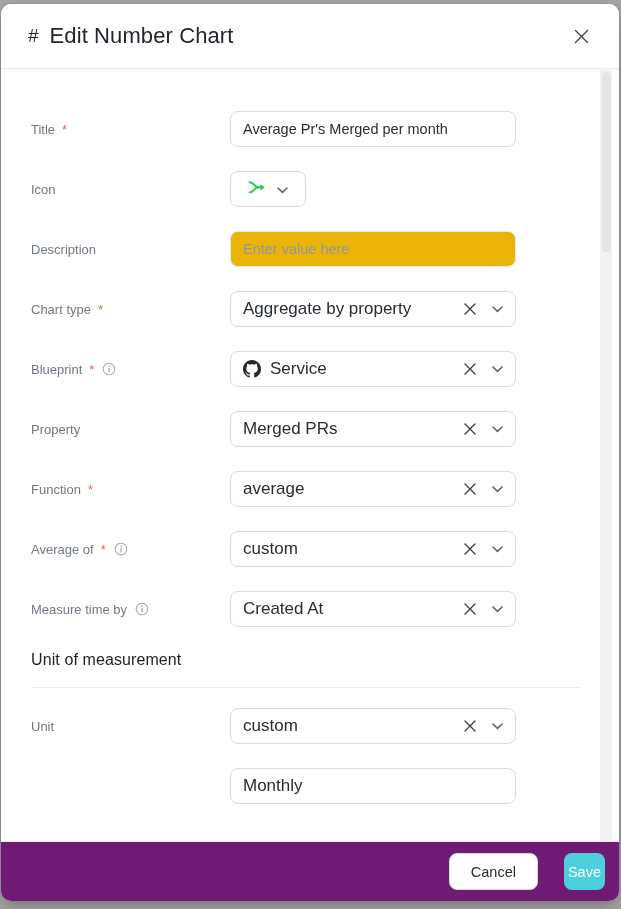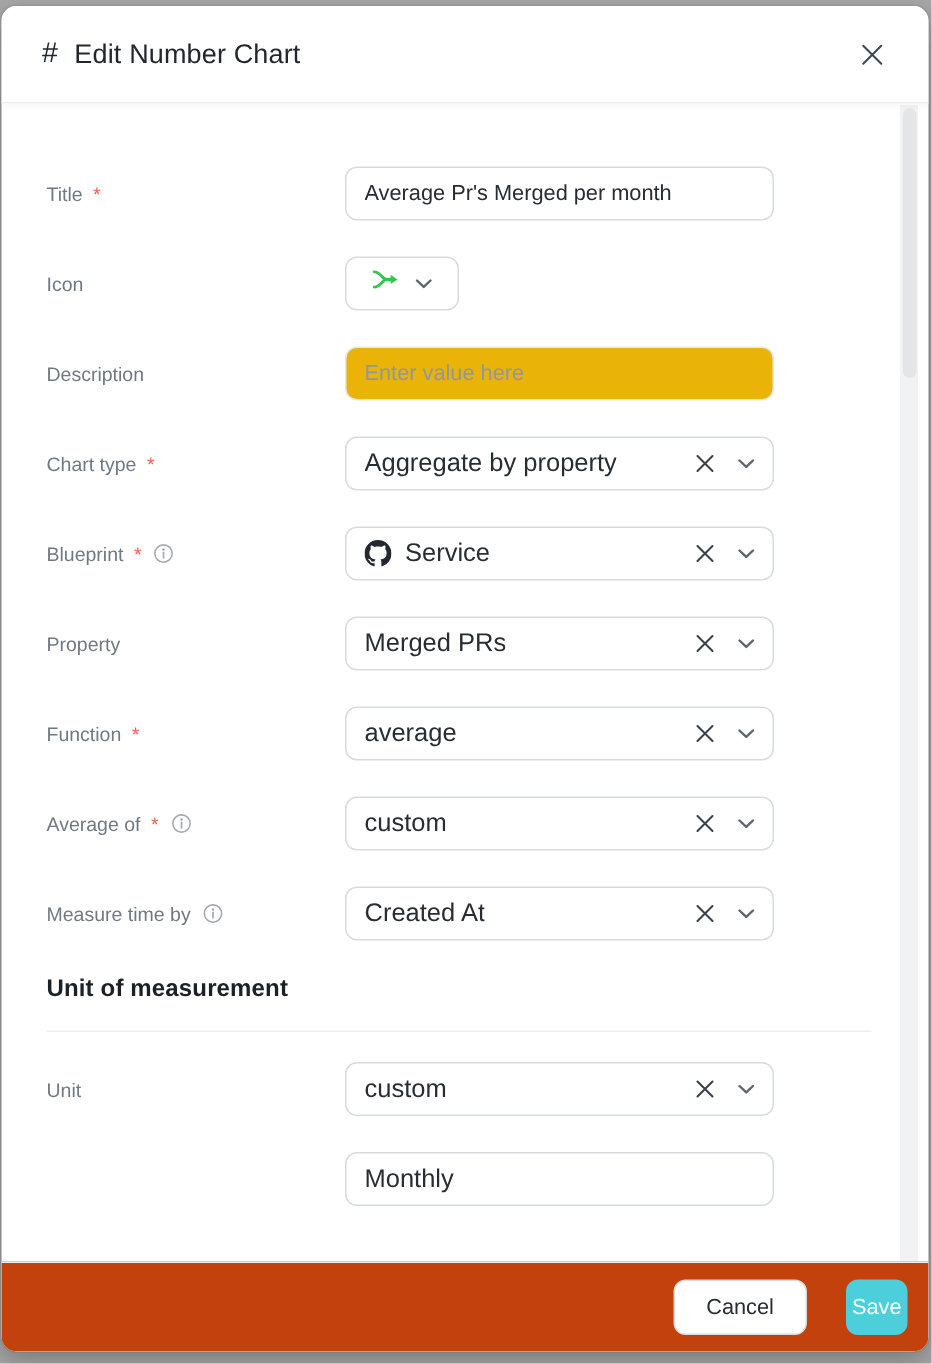--- a/index.html
+++ b/index.html
@@ -22,21 +22,21 @@
   .modal-header {
     position: absolute; top: 0; left: 0; right: 0; height: 65px;
     display: flex; align-items: center;
     padding: 0 26px 0 27px;
     background: #fff;
     border-bottom: 1px solid #ebedef;
     box-shadow: 0 2px 3px rgba(0,0,0,0.03);
     z-index: 3;
   }
   .hash-glyph { font-size: 19px; color: #22272d; font-weight: 500; margin-right: 11px; }
-  .modal-title { font-size: 18px; color: #22272d; font-weight: 500; letter-spacing: 0.1px; }
+  .modal-title { font-size: 22px; color: #22272d; font-weight: 500; letter-spacing: 0.1px; }
   .close-btn {
     margin-left: auto; width: 24px; height: 24px;
     display: flex; align-items: center; justify-content: center;
     cursor: pointer; background: none; border: none;
   }
   
   .modal-body {
     position: absolute; top: 65px; bottom: 60px; left: 0; right: 0;
     overflow: hidden;
     padding: 42px 0 0 30px;
@@ -75,39 +75,39 @@
     cursor: pointer;
   }
   .edit-btn {
     position: absolute; right: -1px; top: -1px; width: 38px; height: 38px;
     background: #fff; border: 1px solid #d8dbde; border-radius: 8px;
     display: flex; align-items: center; justify-content: center;
     cursor: pointer;
   }
   .section-heading {
     margin-top: 2px;
-    font-size: 16px; font-weight: 700; color: #1c2127; letter-spacing: 0.1px;
+    font-size: 16px; font-weight: 400; color: #1c2127; letter-spacing: 0.1px;
   }
   .section-divider {
     margin-top: 18px; margin-bottom: 20px;
     width: 550px; height: 1px; background: #ebedef;
   }
   
   .scrollbar-track {
     position: absolute; top: 66px; bottom: 60px; right: 7px; width: 12px;
     background: #f1f2f3; z-index: 2;
   }
   .scrollbar-thumb {
     position: absolute; top: 2px; left: 1.5px; width: 9px; height: 180px;
     background: #e4e5e7; border-radius: 5px;
   }
   
   .modal-footer {
     position: absolute; bottom: 0; left: 0; right: 0; height: 60px;
-    background: #c2410c; border-top: 1px solid #eceef0;
+    background: #701a75; border-top: 1px solid #eceef0;
     display: flex; align-items: center; justify-content: flex-end;
     gap: 26px; padding-right: 14px;
     z-index: 3;
   }
   .btn {
     height: 37px; border-radius: 8px; font-family: "Liberation Sans", sans-serif;
     font-size: 14.5px; cursor: pointer; display: flex; align-items: center;
   }
   .btn-cancel { background: #fff; border: 1px solid #d8dbde; color: #272d33; padding: 0 21px; }
   .btn-save { background: #4CCFDB; border: none; color: #ffffff; padding: 0 4px; }

